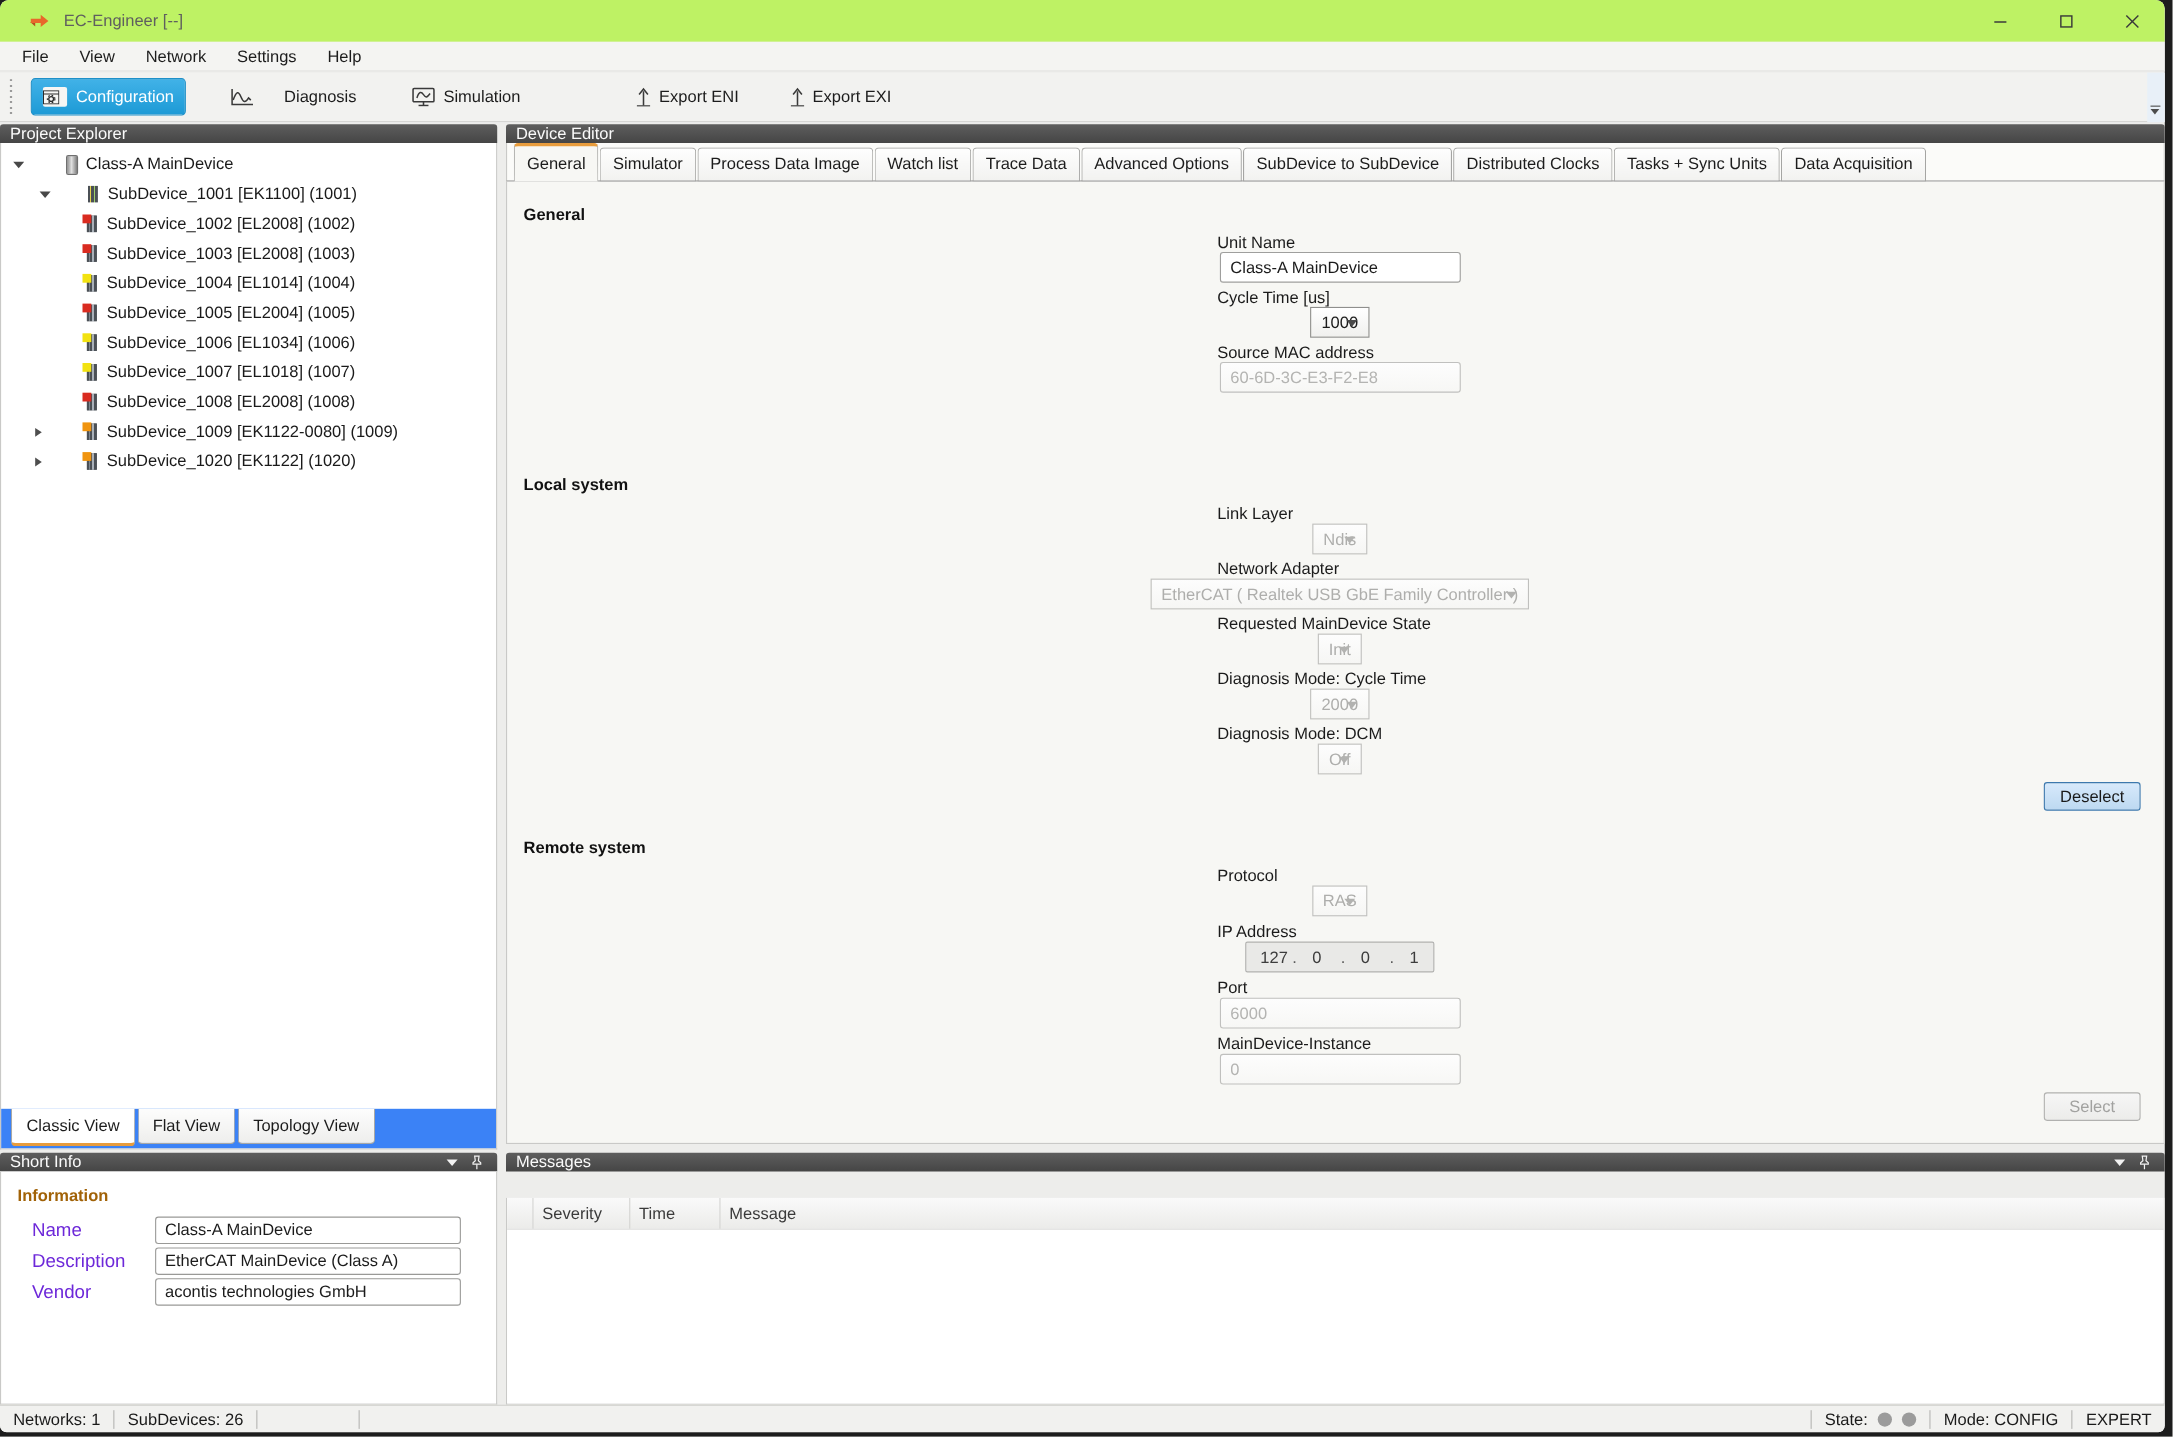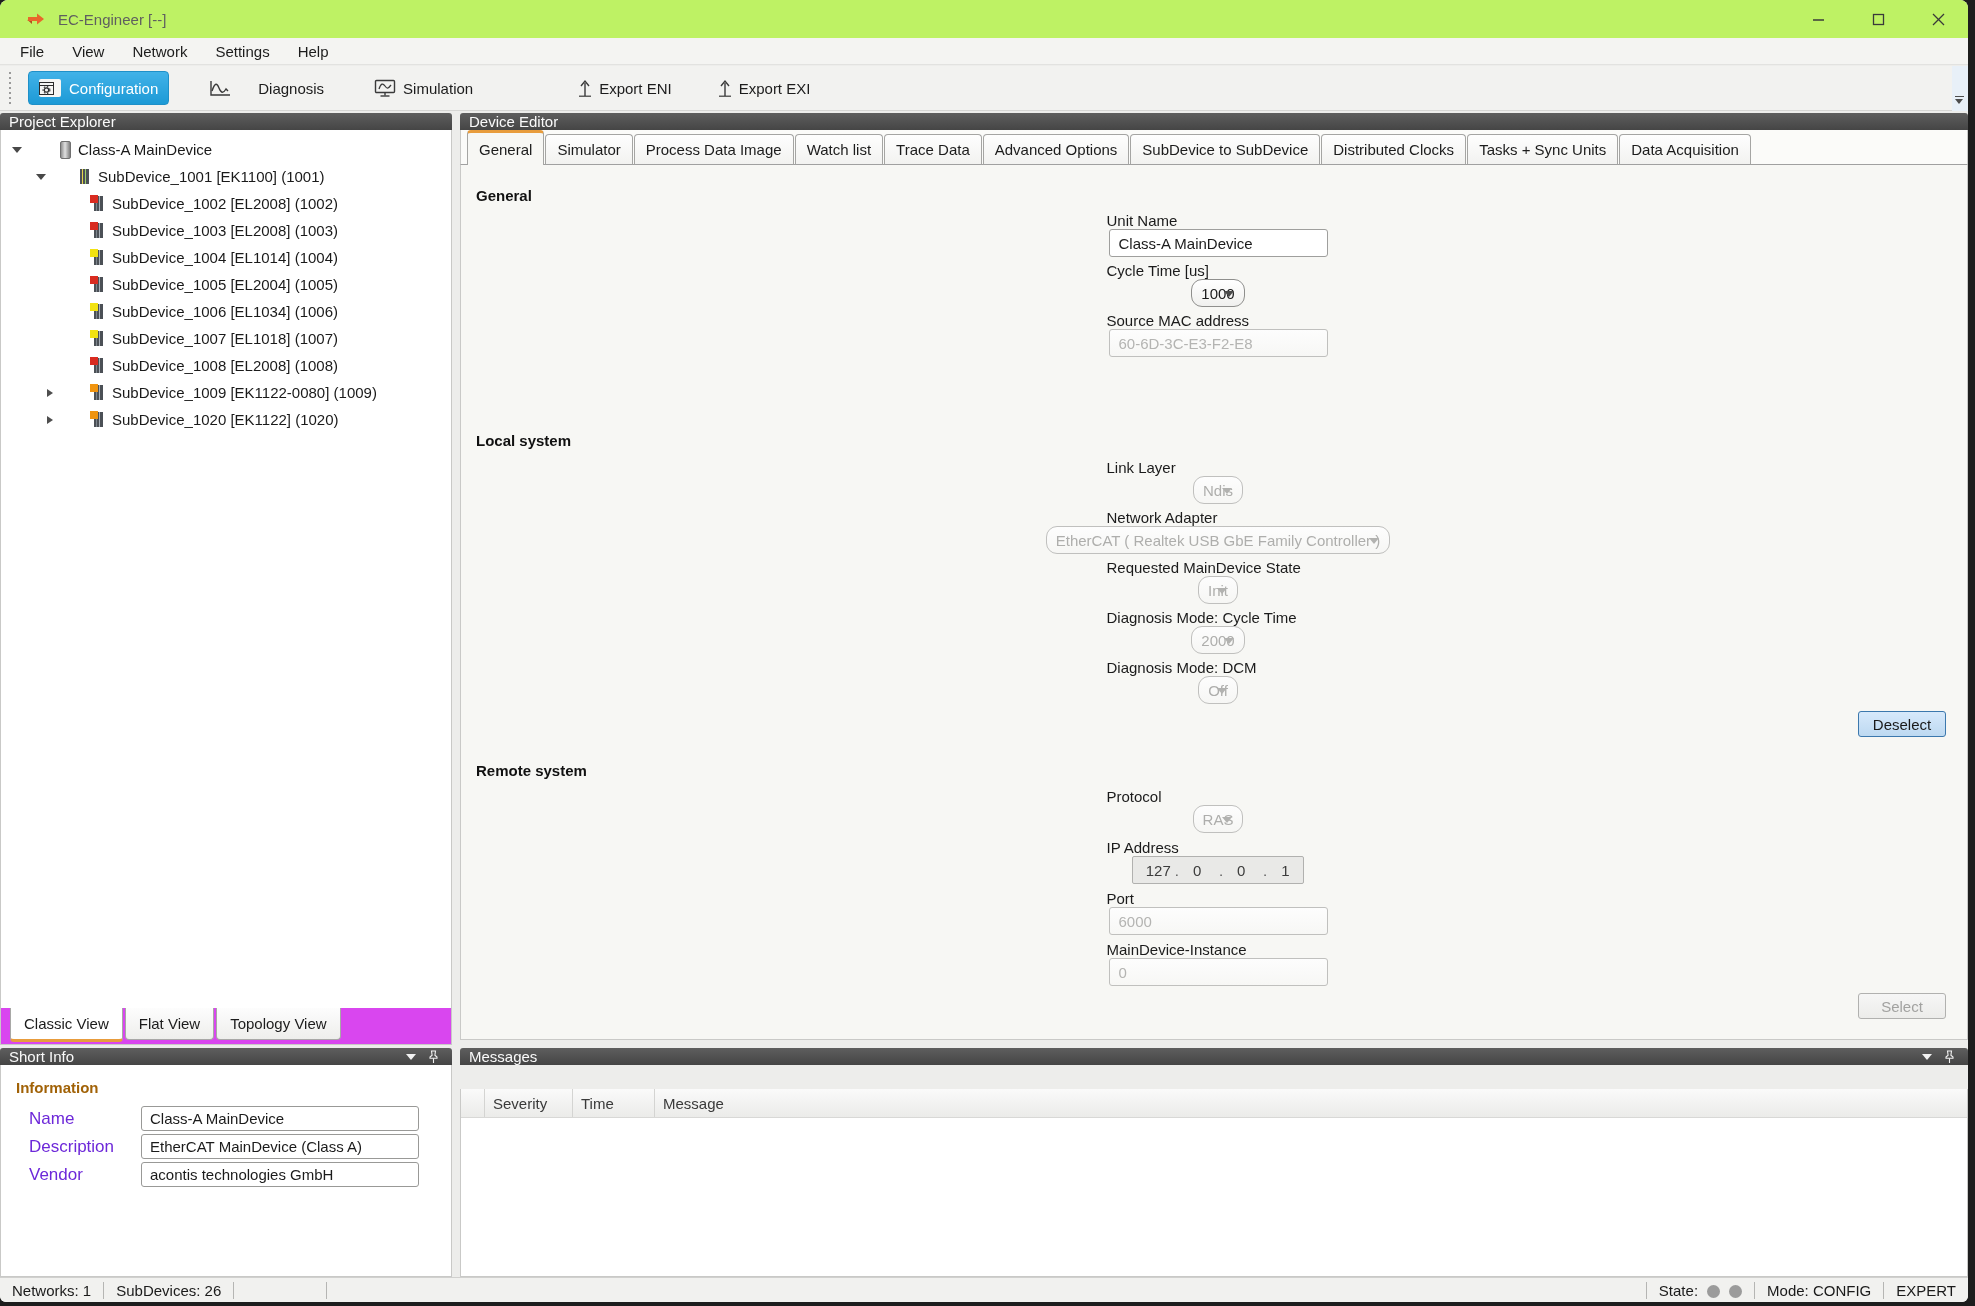--- a/index.html
+++ b/index.html
@@ -56,37 +56,37 @@
   #messages{left:460px;top:1048px;width:1508px;height:229px;gap:24px;}
 
   
   .tree{padding-top:6px;}
   .treerow{height:27px;display:flex;align-items:center;font-size:15px;color:#1a1a1a;}
   .tgl{width:20px;flex:none;display:flex;align-items:center;justify-content:center;}
   .tgl.expanded::before{content:"";border-left:5px solid transparent;border-right:5px solid transparent;border-top:6px solid #484848;}
   .tgl.collapsed::before{content:"";border-top:4.5px solid transparent;border-bottom:4.5px solid transparent;border-left:6px solid #4e4e4e;}
   .lv1{padding-left:6px;}  .lv1 .devicon{margin-left:29px;}
   .lv2{padding-left:30px;} .lv2 .devicon{margin-left:25px;}
-  .lv3{padding-left:39px;} .lv3 .devicon{margin-left:30px;}
+  .lv3{padding-left:24px;} .lv3 .devicon{margin-left:30px;}
   .tlabel{margin-left:8px;white-space:nowrap;}
   .devicon{position:relative;width:14px;height:17px;flex:none;}
   .devicon::before{content:"";position:absolute;left:4px;top:1px;width:9px;height:15px;
       background:linear-gradient(90deg,#4b5056 0 2px,#7d858d 2px 3px,#4b5056 3px 5px,#aab1b9 5px 6px,#4b5056 6px 9px);
       background-color:#4b5056;}
   .devicon.maindevice::before{left:4px;top:0;width:9px;height:16px;border-radius:2px;
       background:linear-gradient(90deg,#8f8f8f,#e0e0e0 45%,#7e7e7e);border:1px solid #707070;}
   .devicon.terminal-red::after,.devicon.terminal-yellow::after,.devicon.coupler-orange::after{
       content:"";position:absolute;left:0;top:0;width:8px;height:8px;}
   .devicon.terminal-red::after{background:var(--terminal-red);}
   .devicon.terminal-yellow::after{background:var(--terminal-yellow);}
   .devicon.coupler-orange::after{background:var(--coupler-orange);}
   .devicon.coupler::before{background:linear-gradient(90deg,#4b5056 0 2px,#e8d44c 2px 3px,#4b5056 3px 5px,#9fd06a 5px 6px,#4b5056 6px 9px);}
 
   
-  .viewtabs{position:absolute;left:0;right:0;bottom:0;height:36px;background:#d946ef;display:flex;padding-left:9px;}
+  .viewtabs{position:absolute;left:0;right:0;bottom:0;height:36px;background:#3b82f6;display:flex;padding-left:9px;}
   .vtab{height:32px;margin-right:2px;padding:0 13px;display:flex;align-items:center;font-size:15px;color:#1c1c1c;
         background:linear-gradient(#fdfdfd,#eeeeec);border:1px solid #a8a8a6;border-top:none;border-radius:0 0 4px 4px;}
   .vtab.active{background:#ffffff;border-bottom:3px solid var(--tab-accent);height:34px;}
 
   
   .si-body{background:#ffffff;padding:14px 0 0 15px;}
   .si-heading{font-size:15px;font-weight:bold;color:#a16207;margin-bottom:10px;}
   .si-row{display:flex;align-items:center;margin:0 0 3px 13px;}
   .si-label{width:112px;flex:none;font-size:17px;color:#6d28d9;}
   .si-input{width:278px;height:25px;border:1px solid #999997;border-radius:3px;background:#fff;
@@ -104,21 +104,21 @@
               padding:22px 21px 0 15px;overflow:hidden;}
   .sec-heading{font-size:15px;font-weight:bold;color:#111;}
   .frow{display:flex;align-items:center;margin:0 0 5px 14px;flex-direction:column;}
   .flabel{width:223px;flex:none;font-size:15px;color:#1b1b1b;}
   .fctl{flex:1;display:flex;align-items:center;}
 
   .tinput{flex:1;height:28px;border:1px solid #9f9f9d;border-radius:3px;background:#fff;
           font:15px "Liberation Sans","DejaVu Sans",sans-serif;color:#1b1b1b;padding:0 9px;}
   .tinput::placeholder{color:#b4b4b2;}
   .tinput.dis{border-color:#c0c0be;background:linear-gradient(#fdfdfd,#f7f7f5);}
-  .combo{flex:1;height:28px;border:1px solid #8f8f8d;border-radius:11px;background:linear-gradient(#ffffff,#f0f0ee);
+  .combo{flex:1;height:28px;border:1px solid #8f8f8d;border-radius:0;background:linear-gradient(#ffffff,#f0f0ee);
          display:flex;align-items:center;padding:0 9px;font-size:15px;color:#1b1b1b;position:relative;}
   .combo .arrow{position:absolute;right:10px;top:11px;width:0;height:0;
          border-left:5px solid transparent;border-right:5px solid transparent;border-top:6px solid #4a4a4a;}
   .combo.dis{border-color:#c0c0be;background:linear-gradient(#fdfdfd,#f6f6f4);color:#aeaeac;}
   .combo.dis .arrow{border-top-color:#b2b2b0;}
 
   .ipbox{flex:1;height:28px;border:1px solid #b1b1af;border-radius:2px;background:#e9e9e7;
          display:flex;align-items:center;font-size:15px;color:#3c3c3c;padding-left:13px;}
   .ipseg{min-width:22px;} .ipdot{margin:0 14px 0 4px;color:#5a5a5a;}
 

